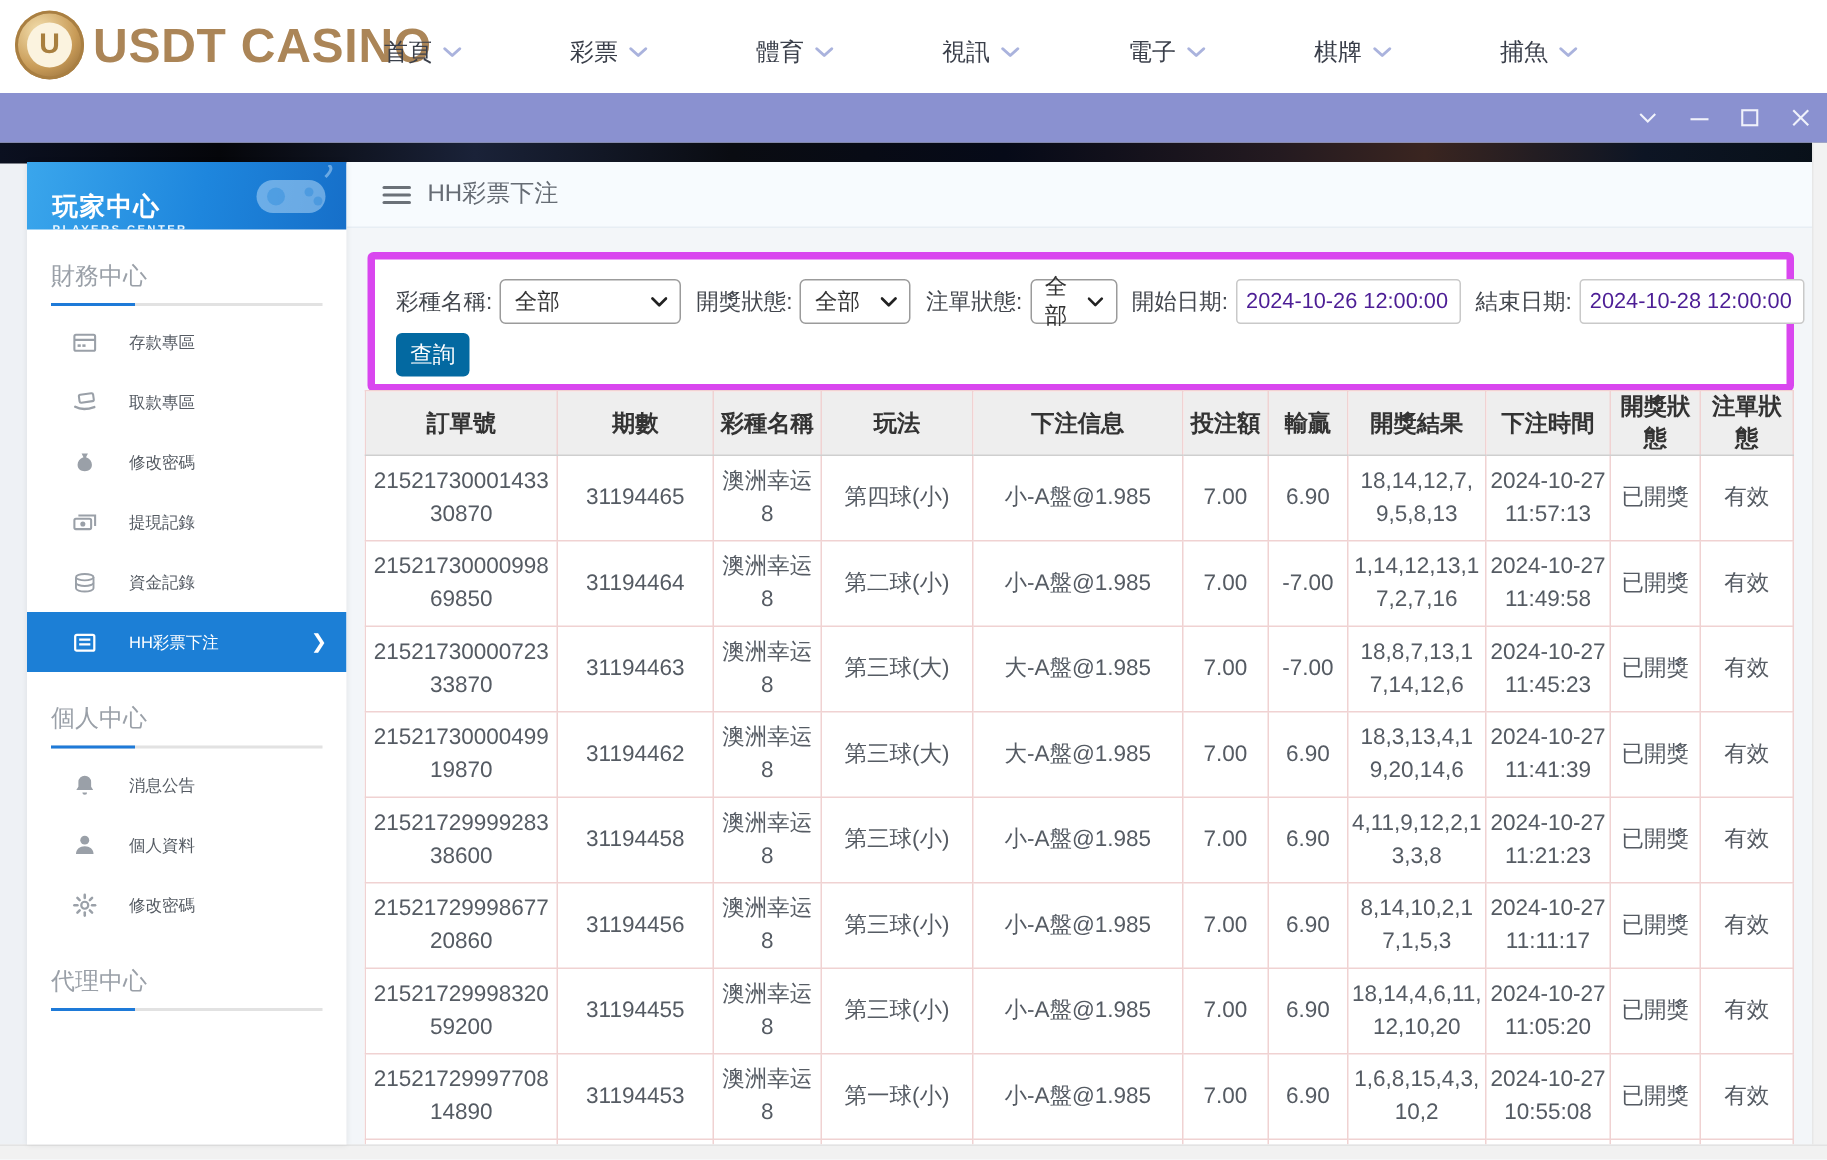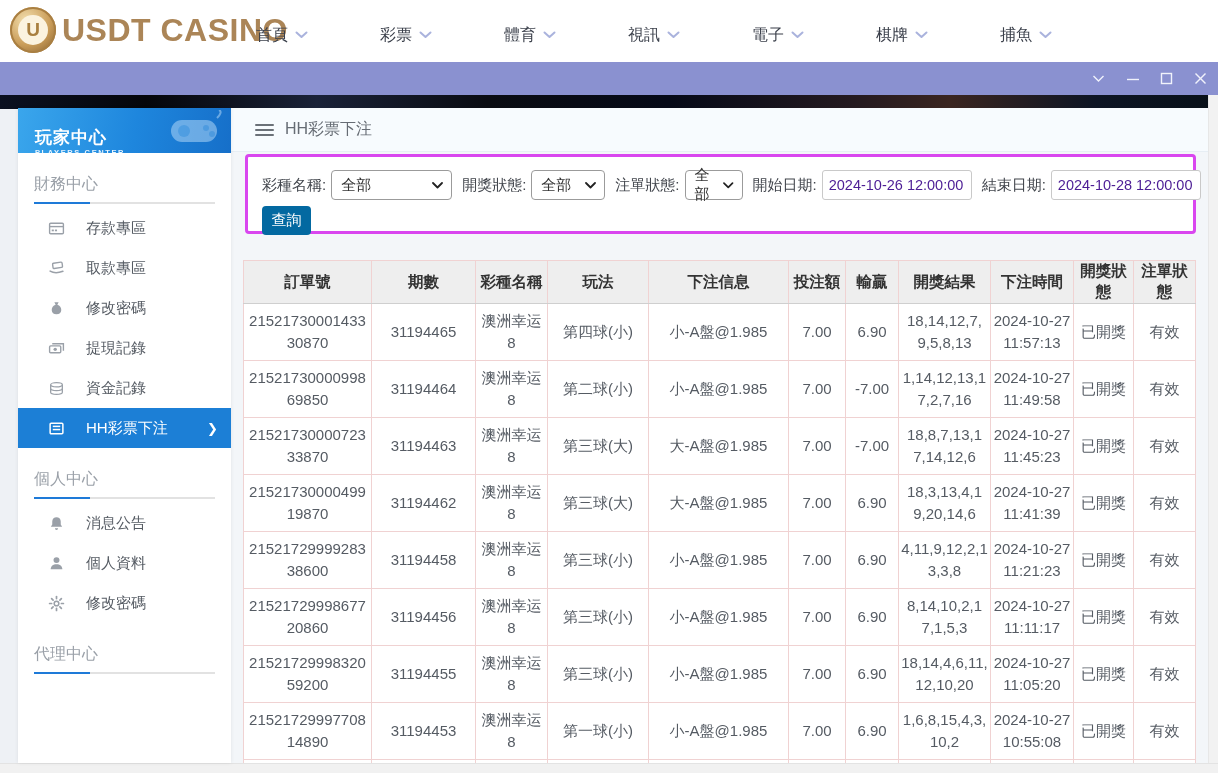--- a/index.html
+++ b/index.html
@@ -36,36 +36,36 @@
   .side-header { position:relative; height:45px; background:linear-gradient(100deg,#3aa6ec 0%,#1e86dd 55%,#166fc9 100%);
       padding:19px 0 0 17px; overflow:hidden; }
   .side-header .t { color:#ffffff; font-size:17px; font-weight:700; letter-spacing:1px; line-height:21px; }
   .side-header .s { color:#eaf6ff; font-size:7.5px; letter-spacing:1.6px; font-weight:700; }
   .side-header .deco { position:absolute; right:6px; top:2px; opacity:.45; }
   .side-section-title { margin:21px 16px 0 16px; font-size:16px; color:#9aa0a8; }
   .side-underline { margin:7px 16px 4px 16px; height:2px; background:#e2e2e2; position:relative; }
   .side-underline::before { content:""; position:absolute; left:0; top:0; width:56px; height:2px; background:#1e7ad8; }
   .side-item { height:40px; display:flex; align-items:center; padding-left:30px; cursor:pointer; position:relative; }
   .side-item .ico { width:17px; height:17px; color:#9aa0a8; display:flex; align-items:center; justify-content:center; }
-  .side-item .lbl { margin-left:21px; font-size:15px; color:#555b63; }
+  .side-item .lbl { margin-left:21px; font-size:11px; color:#555b63; }
   .side-item.active { background:#1c7fd6; }
   .side-item.active .ico { color:#ffffff; }
   .side-item.active .lbl { color:#ffffff; }
   .side-item.active .chev { position:absolute; right:13px; color:#ffffff; font-size:13px; }
 
   
   .main-bg { position:absolute; left:231px; top:109px; width:977px; height:654px; background:#f3f6f9; }
   .content-header { position:absolute; left:231px; top:108px; width:977px; height:44px; background:#f7fbfe;
       border-bottom:1px solid #e7eef4; display:flex; align-items:center; }
   .burger { margin-left:24px; width:19px; cursor:pointer; }
   .burger div { height:2px; background:#6b7178; margin:3px 0; border-radius:1px; }
   .content-title { margin-left:11px; font-size:16px; color:#666c74; }
 
-  .filter-panel { position:absolute; left:245px; top:154px; width:951px; height:80px; background:#ffffff;
-      border:3px solid #d946ef; border-radius:4px; }
+  .filter-panel { position:absolute; left:245px; top:168px; width:951px; height:93px; background:#ffffff;
+      border:5px solid #d946ef; border-radius:4px; }
   .filter-row { position:absolute; left:14px; top:13px; display:flex; align-items:center; }
   .f-label { font-size:15px; color:#42464d; margin-right:5px; white-space:nowrap; }
   .selectbox { height:30px; border:1px solid #9b9b9b; border-radius:4px; background:#fff;
       display:flex; align-items:center; justify-content:space-between; padding:0 8px 0 9px; cursor:pointer; margin-right:10px; }
   .selectbox .val { font-size:15px; color:#333; }
   .sel-w1 { width:121px; } .sel-w2 { width:74px; } .sel-w3 { width:58px; }
   .datebox { width:150px; height:30px; border:1px solid #c9c9c9; border-radius:3px; font-size:14.5px; color:#4c1d95;
       padding:0 6px; margin-right:10px; font-family:"Liberation Sans","DejaVu Sans",sans-serif; }
   .query-btn { position:absolute; left:14px; top:49px; width:49px; height:29px; background:#0369a1; color:#fff;
       border:none; border-radius:4px; font-size:15px; cursor:pointer; font-family:inherit; }

